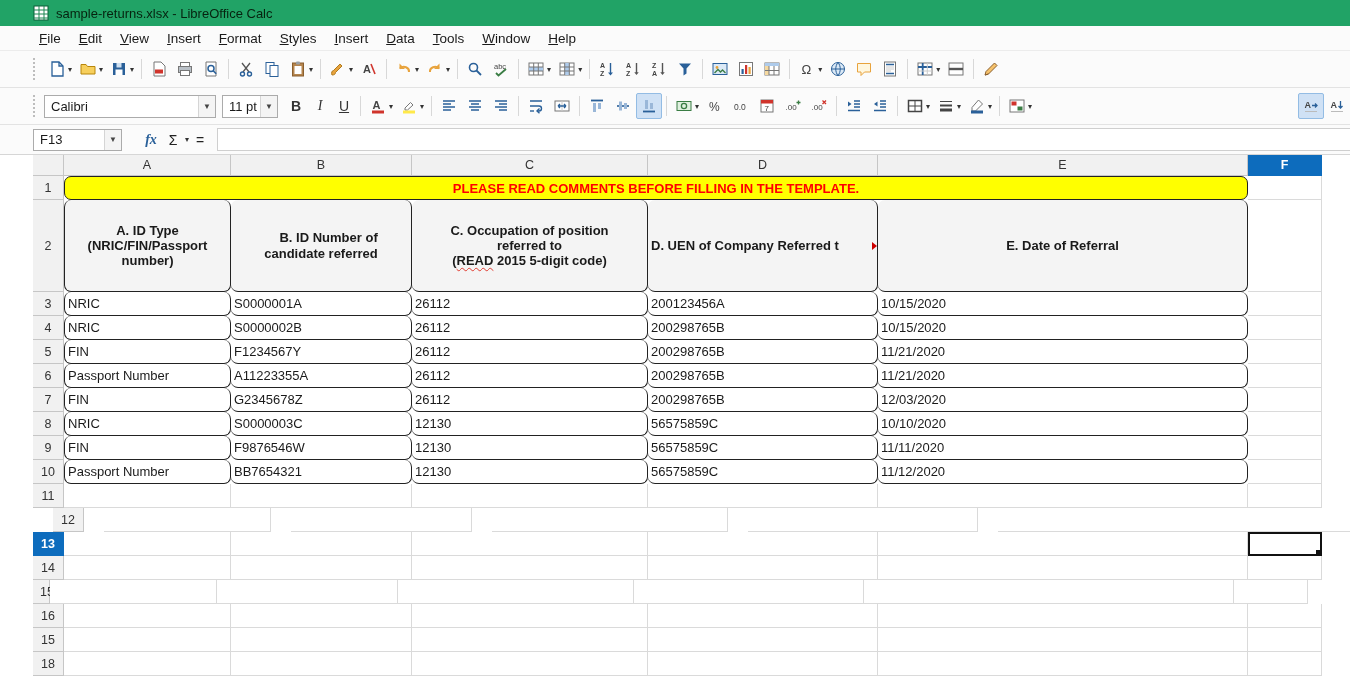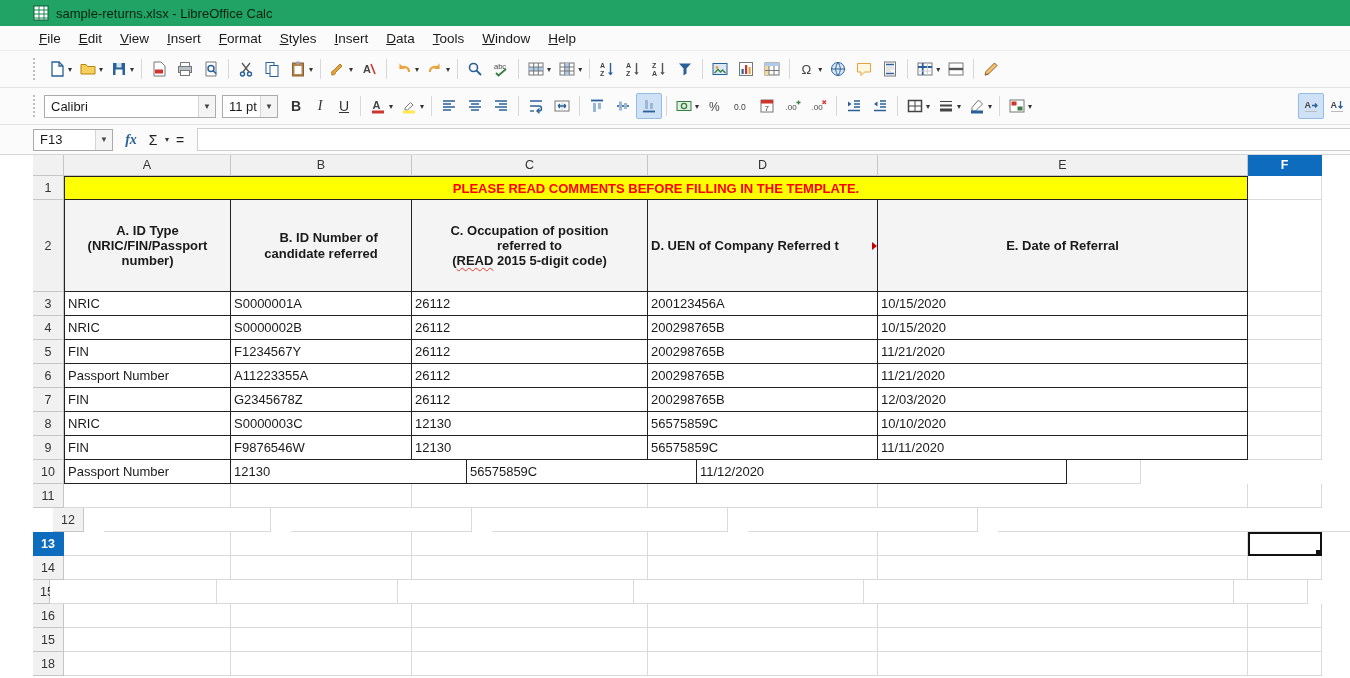--- a/index.html
+++ b/index.html
@@ -58,21 +58,21 @@
     align-items:center; justify-content:center; font-size:8px; color:#444; background:#f4f4f4;
   }
   .combo.font { width:172px; }
   .combo.size { width:56px; }
 
   
   .formulabar {
     height:30px; background:#fbfbfb; display:flex; align-items:center;
     padding-left:33px; border-bottom:1px solid #d6d6d6;
   }
-  .namebox { width:80px; height:22px; margin-right:7px; }
+  .namebox { width:89px; height:22px; margin-right:18px; }
   .fbtn {
     width:22px; height:22px; display:flex; align-items:center; justify-content:center;
     font-size:14px; border-radius:2px; color:#222;
   }
   .fx { color:#2a6099; font-style:italic; font-family:"Liberation Serif", serif; font-weight:bold; }
   .formula-input {
     flex:1; height:23px; background:#fff; border:1px solid #cfcfcf; border-right:none;
     margin-left:6px; font-family:"Liberation Sans",sans-serif; font-size:13px; padding:0 4px; outline:none;
   }
 
@@ -84,21 +84,21 @@
     background:#f1f1f1; color:#333; display:flex; align-items:center; justify-content:center;
     font-size:12.5px; border-right:1px solid #c6c6c6; border-bottom:1px solid #c6c6c6;
     flex:0 0 auto;
   }
   .colhead.sel, .rowhead.sel { background:#0d6cbd; color:#fff; font-weight:bold; border-color:#0d6cbd; }
   .cell {
     overflow:hidden; white-space:nowrap; font-size:13px; display:flex; align-items:center;
     padding:0 3px; background:#fff; flex:0 0 auto; position:relative;
   }
   .plain { border-right:1px solid #dadada; border-bottom:1px solid #dadada; }
-  .tpl   { border-right:1px solid #222;    border-bottom:1px solid #222; }
+  .tpl   { border-right:1px solid #222;    border-bottom:1px solid #222;border-radius:7px; }
   .tpl-l { border-left:1px solid #222; }
   .tpl-t { border-top:1px solid #222; }
   .banner {
     background:#ffff00; color:#ff0000; font-weight:bold; justify-content:center; font-size:13px;
   }
   .hdr {
     background:#f4f4f4; font-weight:bold; justify-content:center; text-align:center;
     white-space:pre-line; line-height:1.18; font-size:13px; align-items:center;
   }
   .hdr-left { justify-content:flex-start; text-align:left; white-space:nowrap; }
@@ -785,20 +785,21 @@
       <div class="cell tpl" style="width: 181px; height: 24px;">F9876546W</div>
       <div class="cell tpl" style="width: 236px; height: 24px;">12130</div>
       <div class="cell tpl" style="width: 230px; height: 24px;">56575859C</div>
       <div class="cell tpl" style="width: 370px; height: 24px;">11/11/2020</div>
       <div class="cell plain" style="width: 74px; height: 24px;"></div>
     </div>
     <div class="grow" style="height: 24px;">
       <div class="gutter"></div>
       <div class="rowhead" style="width: 31px; height: 24px;">10</div>
       <div class="cell tpl tpl-l" style="width: 167px; height: 24px;">Passport Number</div>
+      <div class="cell tpl" style="width: 181px; height: 24px;">BB7654321</div>
       <div class="cell tpl" style="width: 236px; height: 24px;">12130</div>
       <div class="cell tpl" style="width: 230px; height: 24px;">56575859C</div>
       <div class="cell tpl" style="width: 370px; height: 24px;">11/12/2020</div>
       <div class="cell plain" style="width: 74px; height: 24px;"></div>
     </div>
     <div class="grow" style="height: 24px;">
       <div class="gutter"></div>
       <div class="rowhead" style="width: 31px; height: 24px;">11</div>
       <div class="cell plain" style="width: 167px; height: 24px;"></div>
       <div class="cell plain" style="width: 181px; height: 24px;"></div>

